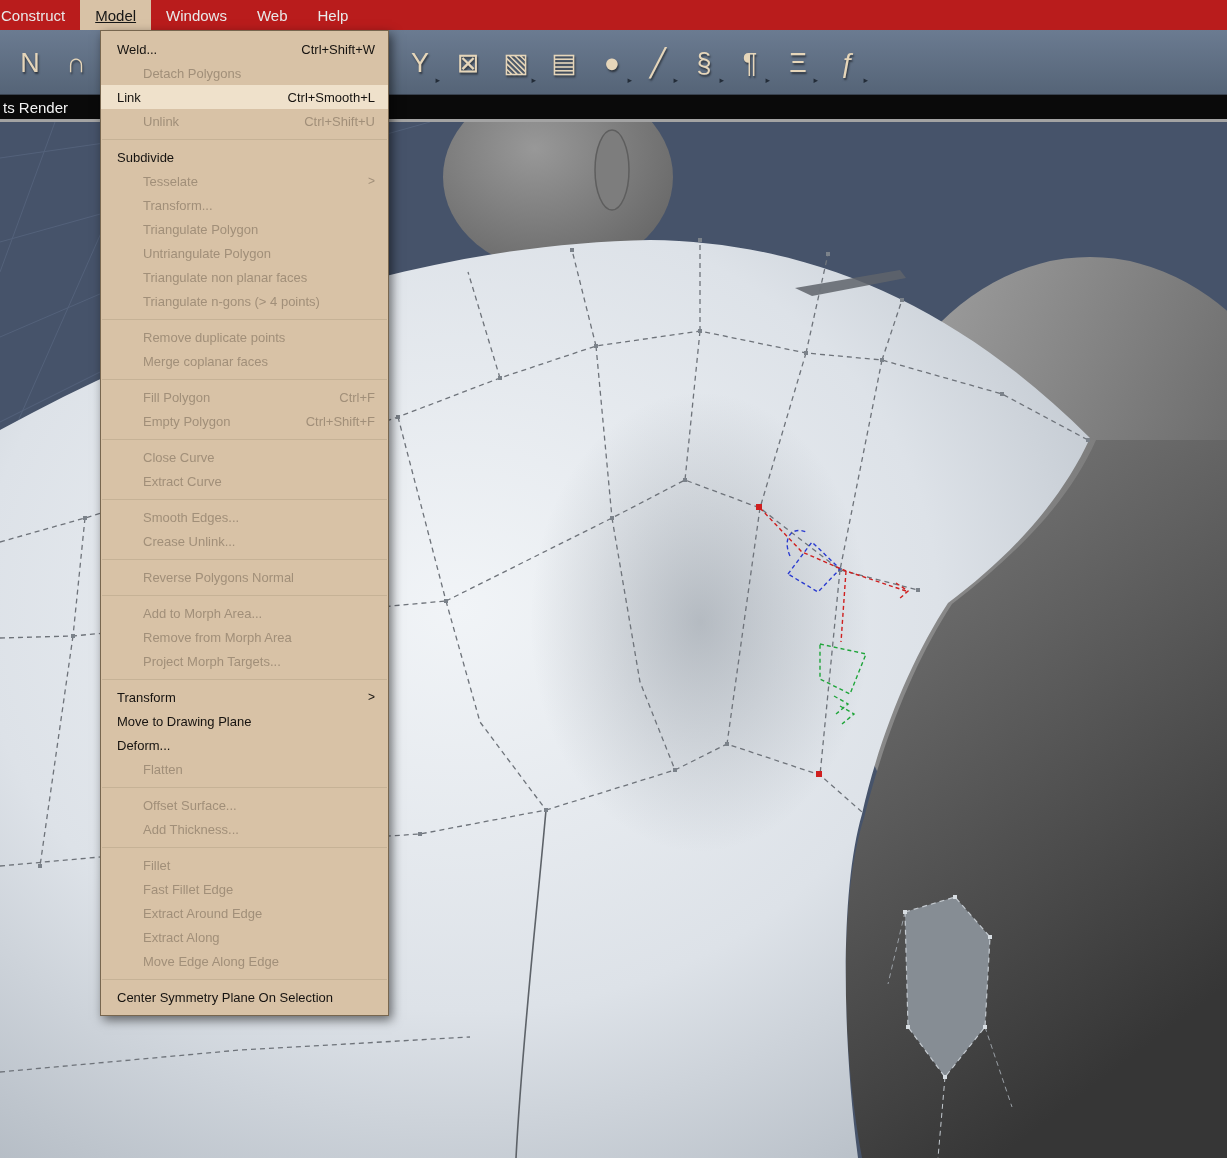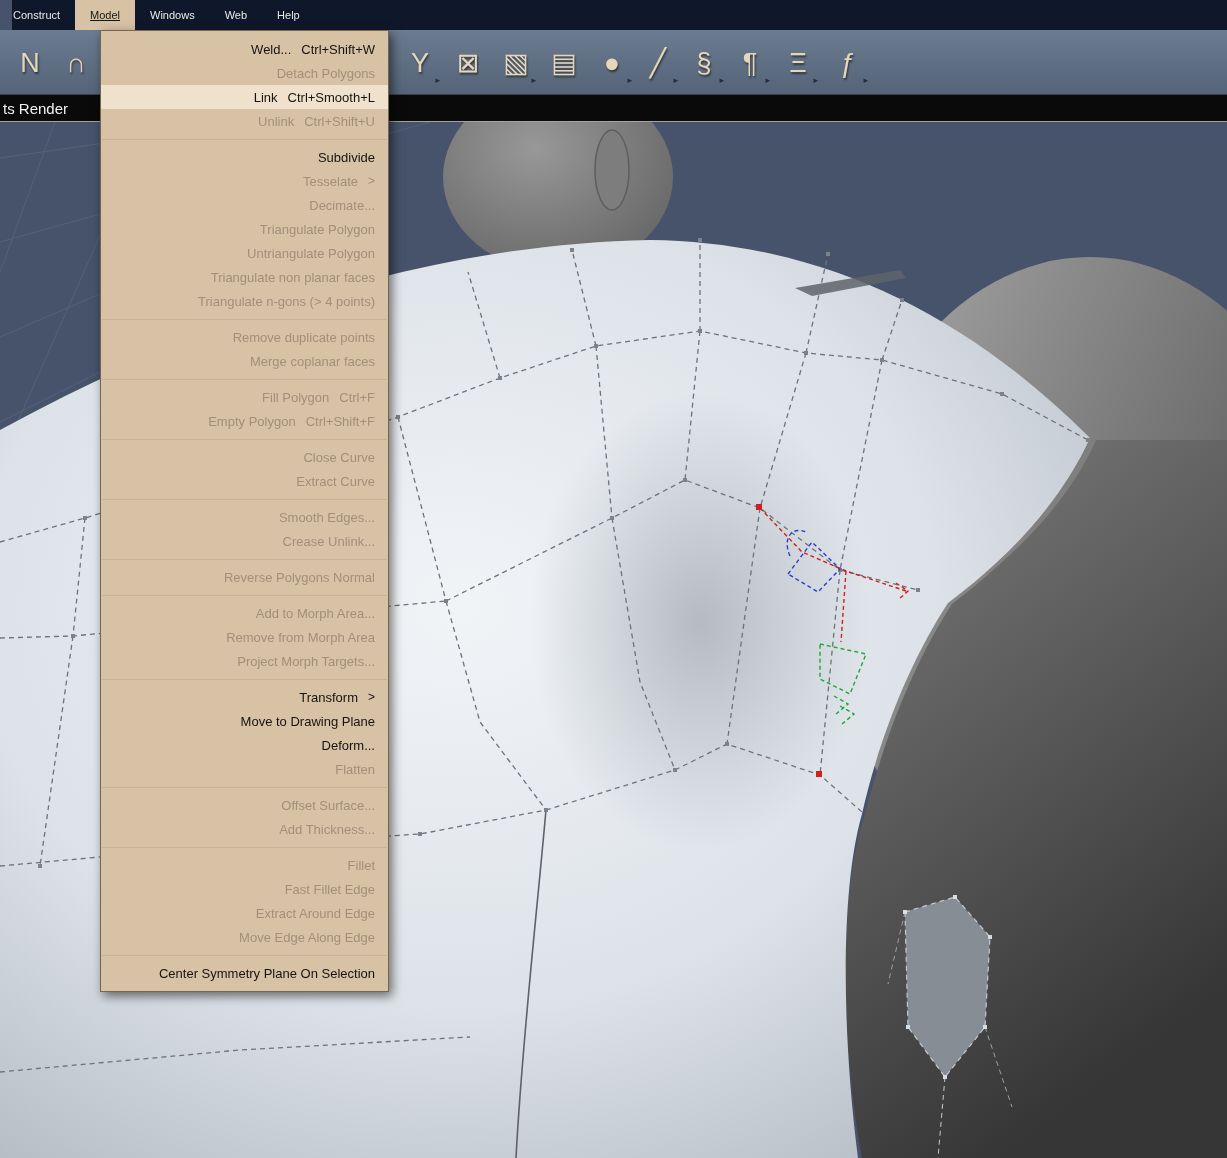--- a/index.html
+++ b/index.html
@@ -1,48 +1,48 @@
 <!DOCTYPE html>
 <html><head>
 <meta charset="utf-8">
 <style>
   * { margin:0; padding:0; box-sizing:border-box; }
   html,body { width:1227px; height:1158px; overflow:hidden; background:#222;
               font-family:"Liberation Sans", sans-serif; }
   .app { position:relative; width:1227px; height:1158px; background:#46536a; overflow:hidden; }
 
   
-  .menubar { position:absolute; top:0; left:0; right:0; height:30px; background:#0f172a;
-             display:flex; align-items:stretch; color:#e9e9e9; font-size:11px; z-index:30;margin-left:12px; }
+  .menubar { position:absolute; top:0; left:0; right:0; height:30px; background:#b91c1c;
+             display:flex; align-items:stretch; color:#e9e9e9; font-size:15px; z-index:30; }
   .mb-item { display:flex; align-items:center; padding:0 15px; white-space:nowrap; }
   .mb-item.first { margin-left:-14px; }
   .mb-item.active { background:#d8c2a6; color:#161616;text-decoration:underline; }
 
   
   .toolbar { position:absolute; top:30px; left:0; right:0; height:65px;
              background:linear-gradient(#6b7b91,#556477); border-bottom:1px solid #39424f; z-index:5; }
   .tool { position:absolute; top:9px; width:44px; height:48px; display:flex; align-items:center;
           justify-content:center; color:#e6d6ba; font-size:27px;
           text-shadow:1px 2px 2px rgba(0,0,0,.5); }
   .tool .dd { position:absolute; right:2px; bottom:2px; font-size:9px; color:#232c38; text-shadow:none; }
 
   
   .vp-header { position:absolute; top:95px; left:0; right:0; height:27px; background:#0a0a0a;
-               border-bottom:1px solid #a3a3a3; color:#f2f2f2; font-size:15px;
+               border-bottom:3px solid #a3a3a3; color:#f2f2f2; font-size:15px;
                display:flex; align-items:center; padding-left:3px; z-index:5; }
 
   
   .viewport { position:absolute; top:122px; left:0; width:1227px; height:1036px; z-index:1; }
 
   
   .menu-panel { position:absolute; top:30px; left:100px; width:289px; background:#d8c2a6;
                 border:1px solid #77664f; box-shadow:3px 4px 10px rgba(0,0,0,.55);
                 padding:6px 0; z-index:40; font-size:13px; color:#161310; }
   .mi { height:24px; display:flex; align-items:center; padding:0 13px 0 16px; }
-  .mi .lbl { flex:1; white-space:nowrap;text-align:right; }
+  .mi .lbl { flex:1; white-space:nowrap; }
   .mi .sc  { margin-left:10px; white-space:nowrap; }
   .mi .sub { margin-left:10px; font-size:12px; }
   .mi.disabled { color:#a18f79;margin-left:26px; }
   .mi.hl { background:#efe1cb; }
   .menu-sep { height:1px; background:#c6b296; margin:6px 1px 5px; }
 </style>
 </head>
 <body>
 
 <div class="app">
@@ -265,21 +265,21 @@
       </div>
     <div class="menu-sep"></div>
     <div class="mi">
         <span class="lbl">Subdivide</span>
       </div>
     <div class="mi disabled">
         <span class="lbl">Tesselate</span>
         <span class="sub">&gt;</span>
       </div>
     <div class="mi disabled">
-        <span class="lbl">Decimate...</span>
+        <span class="lbl">Transform...</span>
       </div>
     <div class="mi disabled">
         <span class="lbl">Triangulate Polygon</span>
       </div>
     <div class="mi disabled">
         <span class="lbl">Untriangulate Polygon</span>
       </div>
     <div class="mi disabled">
         <span class="lbl">Triangulate non planar faces</span>
       </div>
@@ -355,20 +355,23 @@
     <div class="mi disabled">
         <span class="lbl">Fillet</span>
       </div>
     <div class="mi disabled">
         <span class="lbl">Fast Fillet Edge</span>
       </div>
     <div class="mi disabled">
         <span class="lbl">Extract Around Edge</span>
       </div>
     <div class="mi disabled">
+        <span class="lbl">Extract Along</span>
+      </div>
+    <div class="mi disabled">
         <span class="lbl">Move Edge Along Edge</span>
       </div>
     <div class="menu-sep"></div>
     <div class="mi">
         <span class="lbl">Center Symmetry Plane On Selection</span>
       </div>
   </div>
 
 </div>
 

